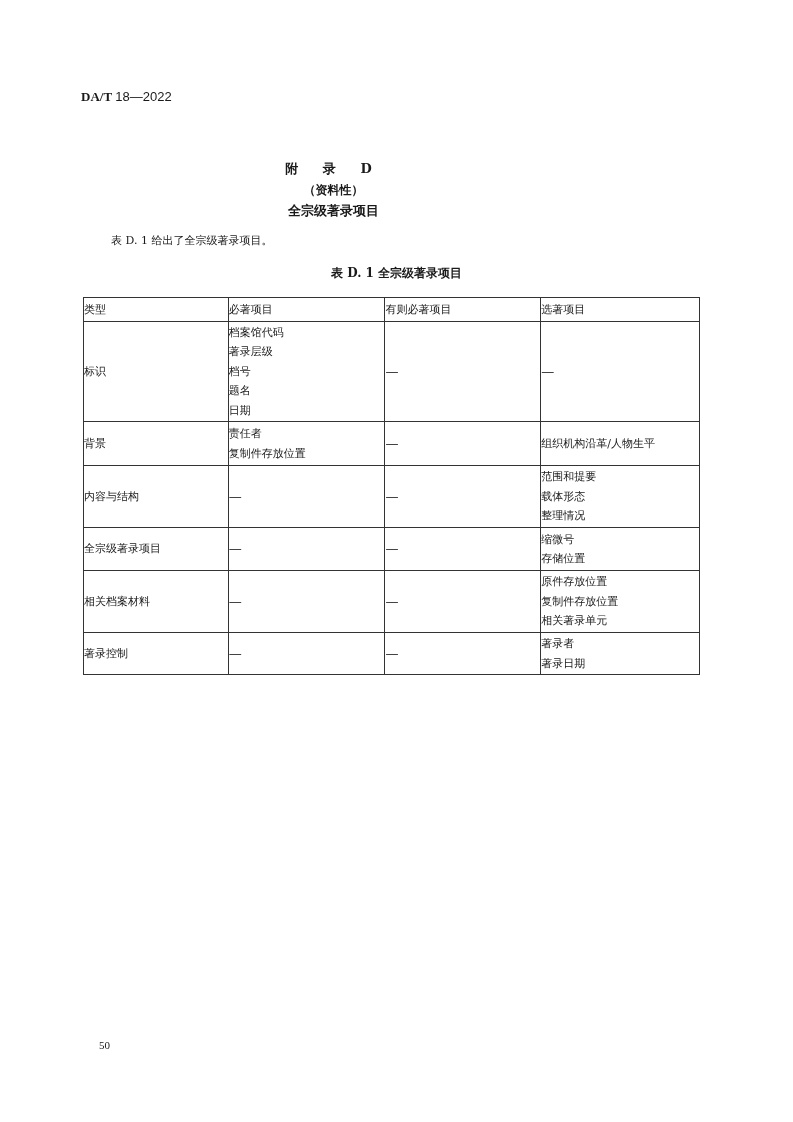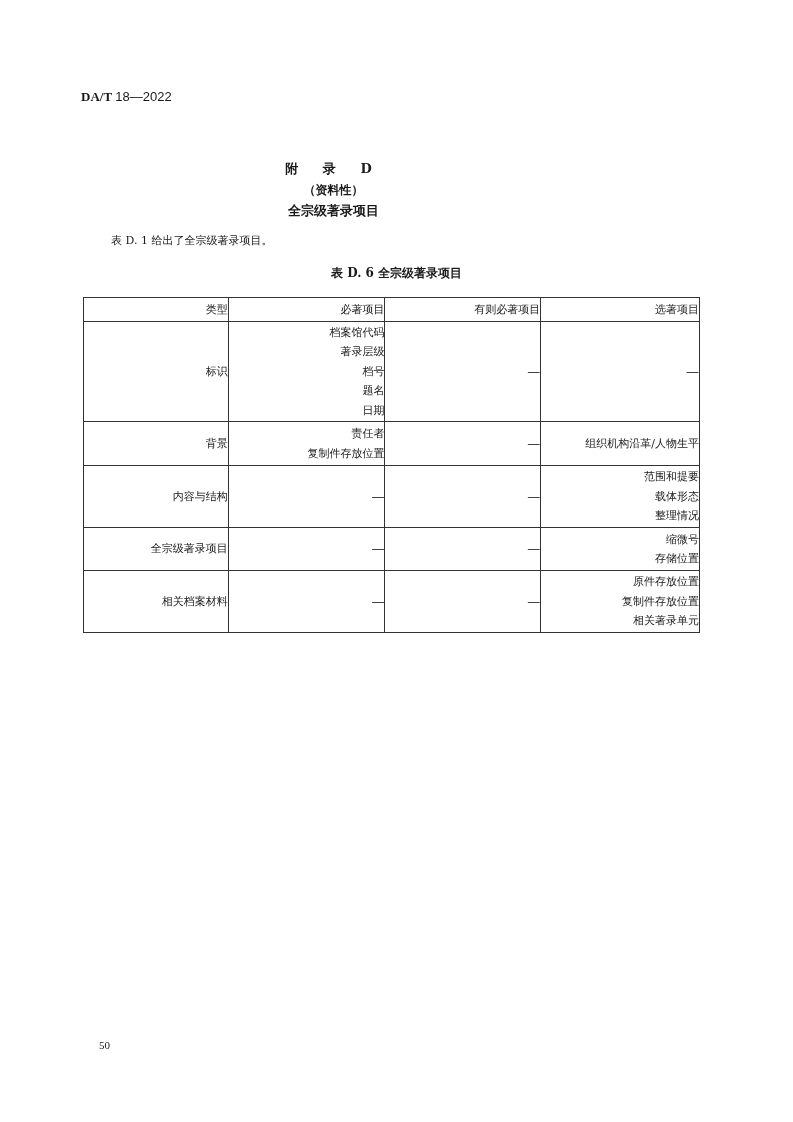--- a/index.html
+++ b/index.html
@@ -11,21 +11,21 @@
   .header .num { font-family: "Liberation Sans", sans-serif; }
   .title-block { position: absolute; left: 0; width: 667px; text-align: center; }
   .t1 { top: 160px; font-size: 13px; font-weight: bold; letter-spacing: 10px; }
   .t2 { top: 182px; font-size: 12px; font-weight: bold; }
   .t3 { top: 202px; font-size: 13px; font-weight: bold; }
   .intro { position: absolute; left: 111px; top: 233px; font-size: 11px; }
   .tcap { position: absolute; left: 0; width: 793px; top: 265px; text-align: center;
           font-size: 12px; font-weight: bold; }
   table { position: absolute; left: 83px; top: 297px; width: 617px;
           border-collapse: collapse; font-size: 11px; }
-  td, th { border: 1px solid #333; text-align: right; vertical-align: middle;
+  td, th { border: 1px solid #333; text-align: left; vertical-align: middle;
            padding: 0; line-height: 19.5px; font-weight: normal; }
   th { height: 23px; }
   col.c1 { width: 145px; } col.c2 { width: 157px; } col.c3 { width: 156px; } col.c4 { width: 159px; }
   .dash { font-size: 13px; }
   .line { display: block; }
   .footer { position: absolute; left: 99px; top: 1039px; font-size: 11px;
             font-family: "Liberation Serif", serif; }
 </style>
 </head>
 <body>
@@ -34,21 +34,21 @@
   <b>DA/T</b>
   <span class="num">18—2022</span>
 </div>
 
 <div class="title-block t1">附  录  D</div>
 <div class="title-block t2">（资料性）</div>
 <div class="title-block t3">全宗级著录项目</div>
 
 <div class="intro">表 D. 1 给出了全宗级著录项目。</div>
 
-<div class="tcap">表 D. 6   全宗级著录项目</div>
+<div class="tcap">表 D. 1   全宗级著录项目</div>
 
 <table>
   <colgroup>
       <col class="c1">
       <col class="c2">
       <col class="c3">
       <col class="c4">
     </colgroup>
   <thead>
     <tr>
@@ -102,16 +102,25 @@
     <tr style="height:62px">
       <td>相关档案材料</td>
       <td class="dash">—</td>
       <td class="dash">—</td>
       <td>
         <span class="line">原件存放位置</span>
         <span class="line">复制件存放位置</span>
         <span class="line">相关著录单元</span>
       </td>
     </tr>
+    <tr style="height:42px">
+      <td>著录控制</td>
+      <td class="dash">—</td>
+      <td class="dash">—</td>
+      <td>
+        <span class="line">著录者</span>
+        <span class="line">著录日期</span>
+      </td>
+    </tr>
   </tbody>
 </table>
 
 <div class="footer">50</div>
 
 </body></html>

